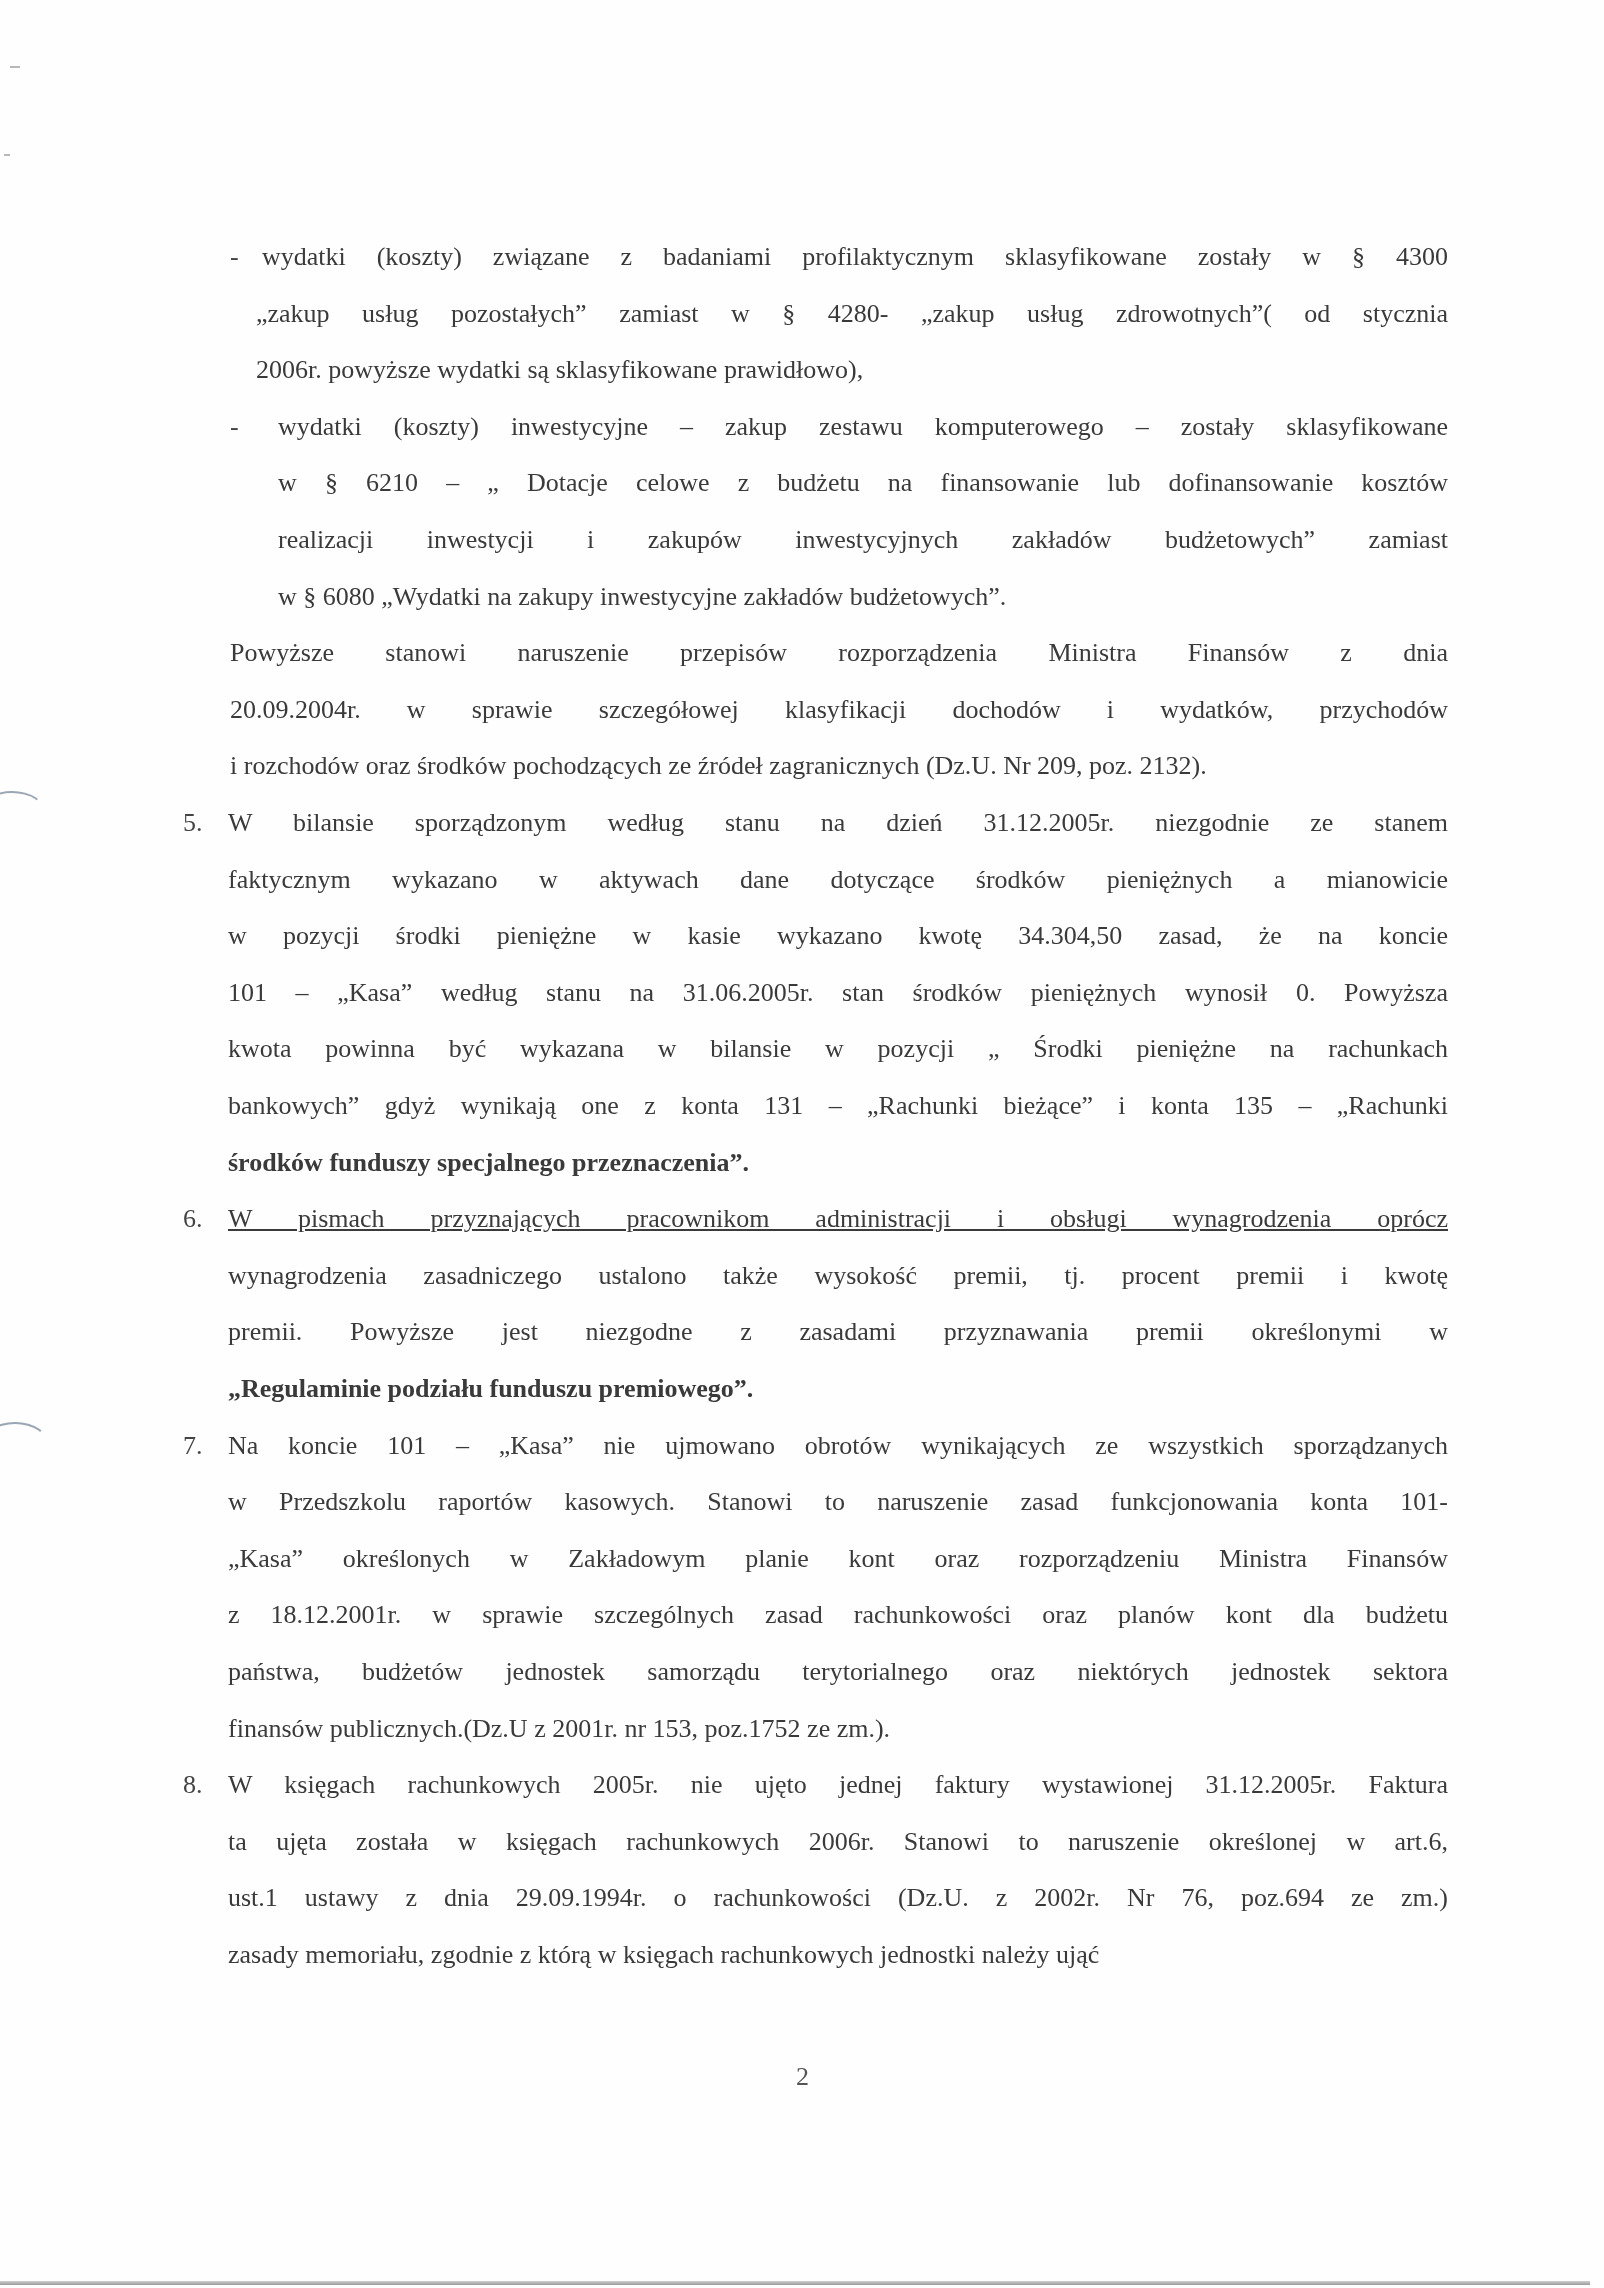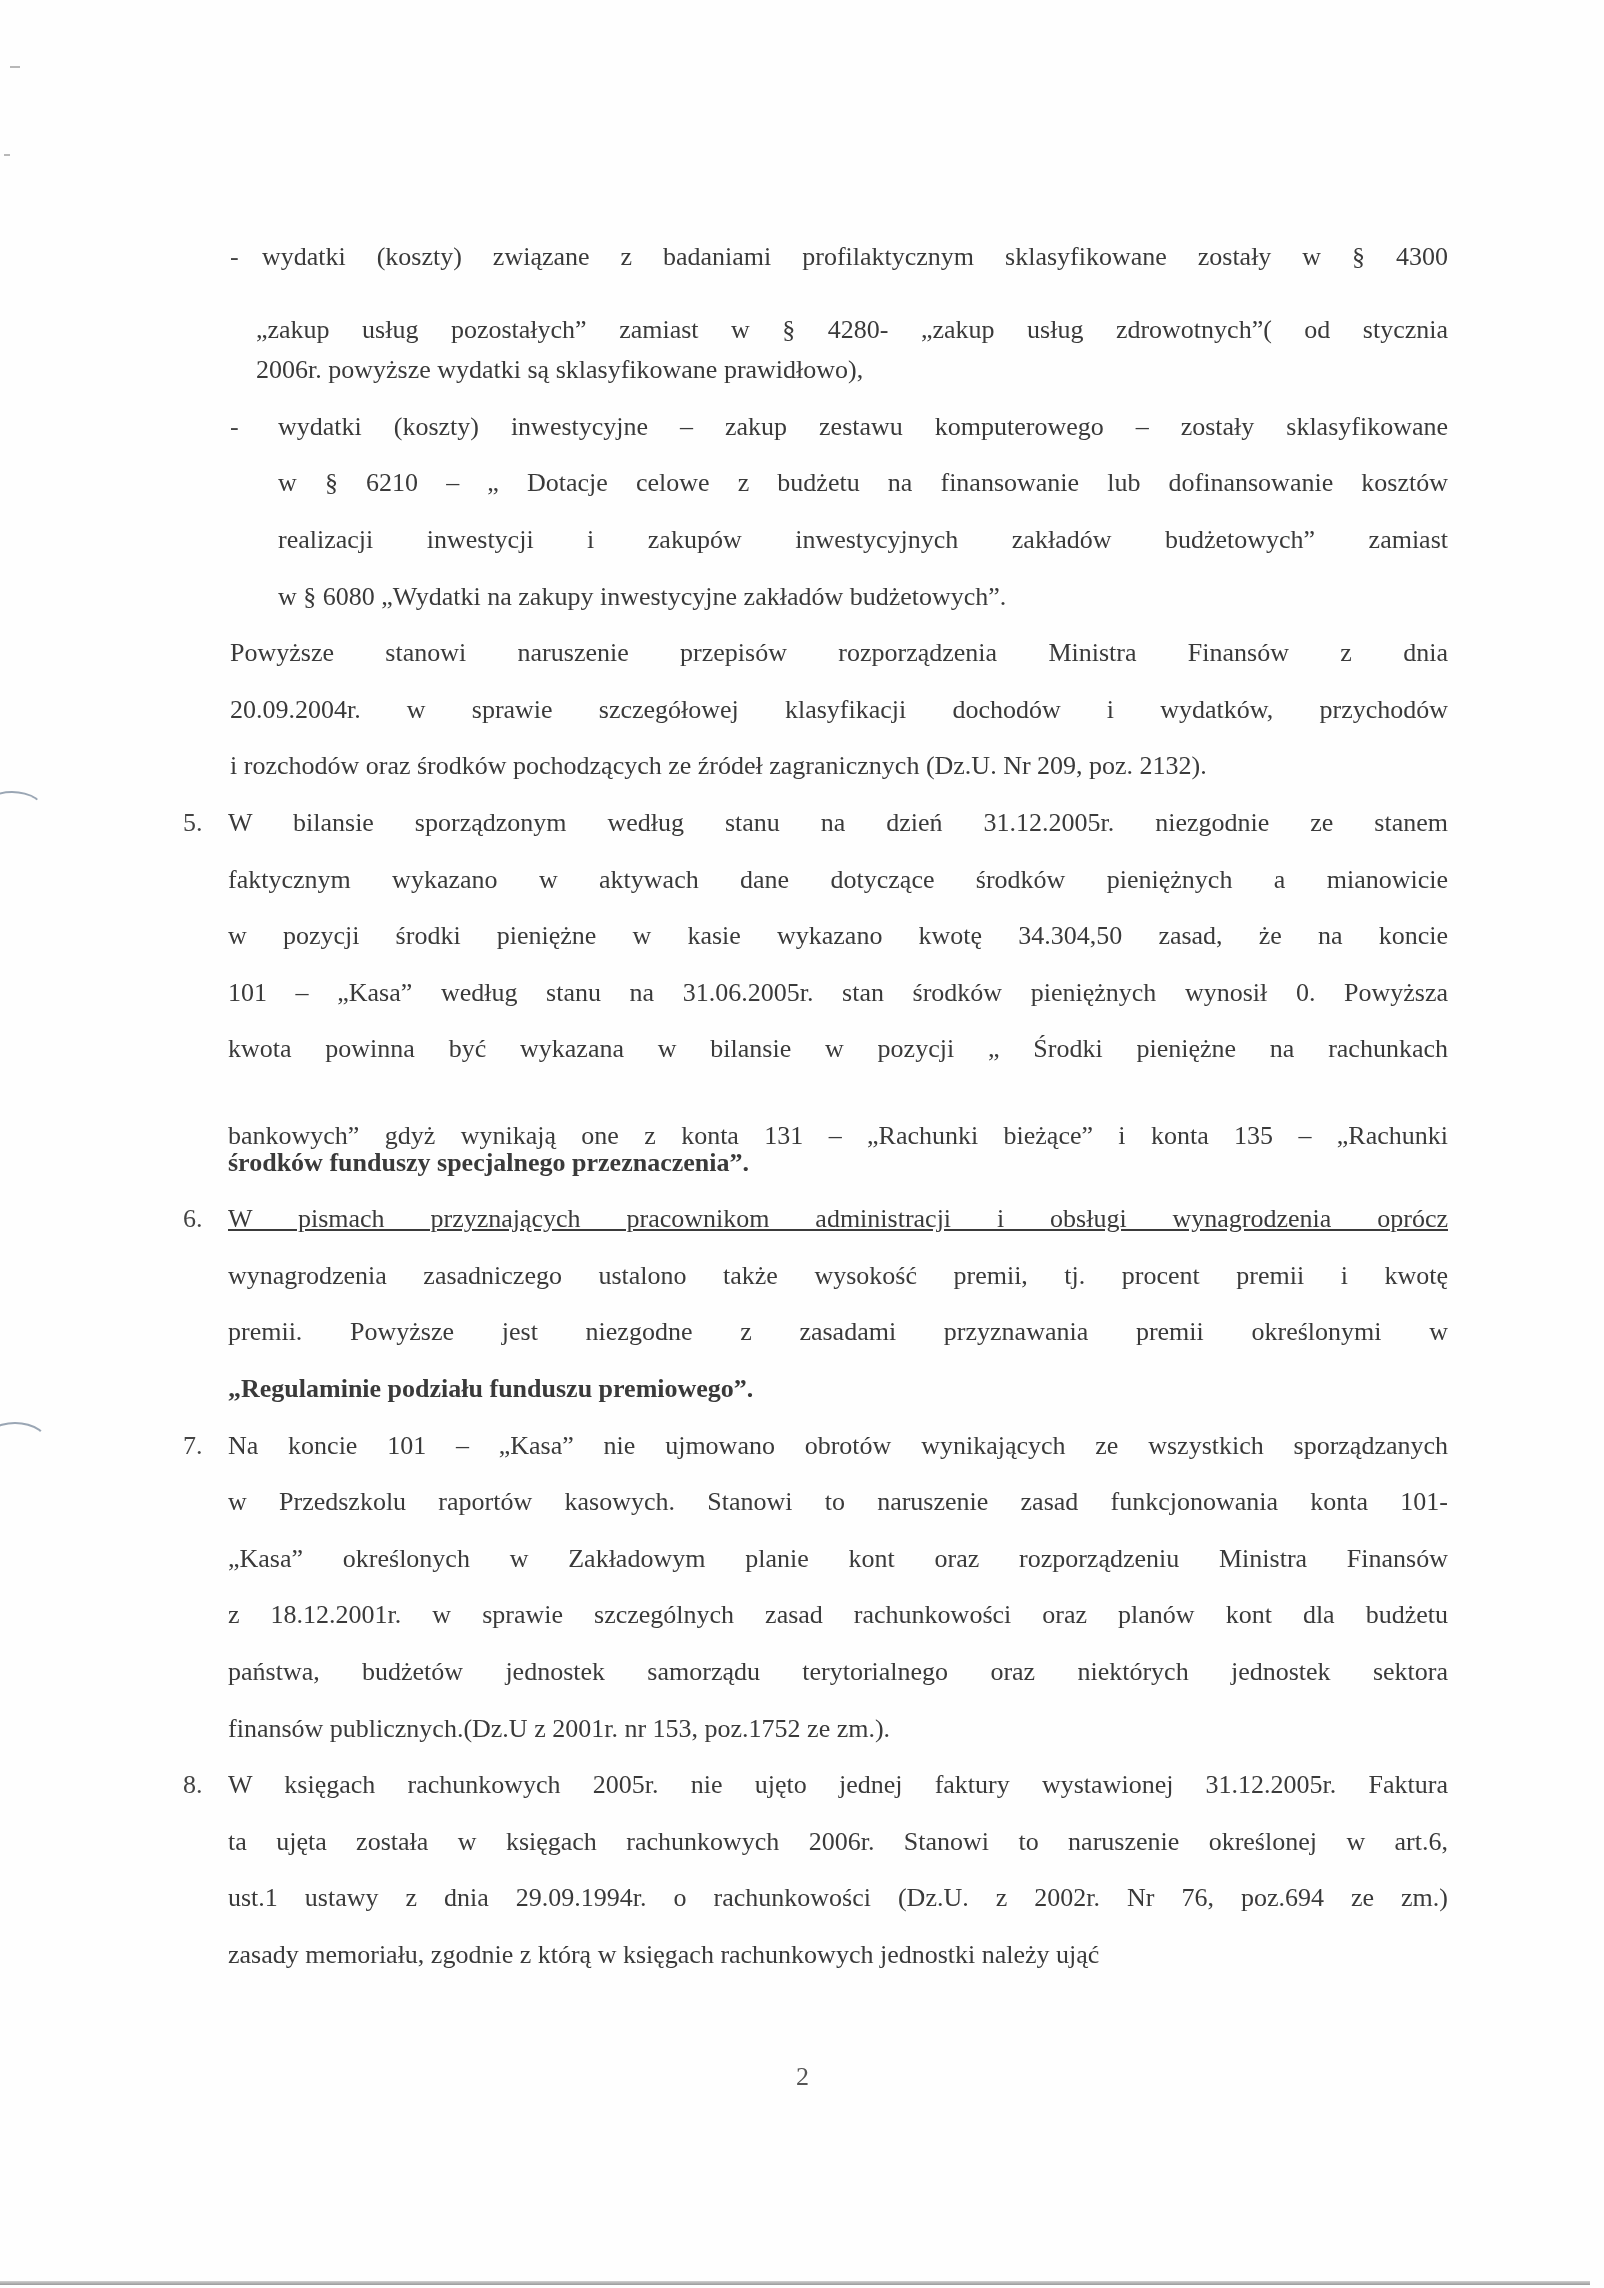--- a/index.html
+++ b/index.html
@@ -28,21 +28,21 @@
 
   <div class="speck" style="left:10px;top:66px;width:10px;height:2px;"></div>
   <div class="speck" style="left:4px;top:154px;width:6px;height:2px;"></div>
   <div class="arc" style="left:-22px;top:791px;width:64px;height:40px;"></div>
   <div class="arc" style="left:-20px;top:1422px;width:66px;height:44px;"></div>
 
   <div id="content">
       <div>
         <div class="marker" style="left: 230px; top: 242px;">-</div>
         <div class="line just" style="left: 262px; top: 242px; width: 1186px; white-space: normal; height: 30px; overflow: visible;">wydatki (koszty) związane z badaniami profilaktycznym sklasyfikowane zostały w § 4300</div>
-        <div class="line just" style="left: 256px; top: 298.6px; width: 1192px; white-space: normal; height: 30px; overflow: visible; margin-top: 16px;">„zakup usług pozostałych” zamiast w § 4280- „zakup usług zdrowotnych”( od stycznia</div>
+        <div class="line just" style="left: 256px; top: 298.6px; width: 1192px; white-space: normal; height: 30px; overflow: visible;">„zakup usług pozostałych” zamiast w § 4280- „zakup usług zdrowotnych”( od stycznia</div>
         <div class="line" style="left: 256px; top: 355.2px;">2006r.  powyższe wydatki są sklasyfikowane prawidłowo),</div>
       </div>
       <div>
         <div class="marker" style="left: 230px; top: 411.8px;">-</div>
         <div class="line just" style="left: 278px; top: 411.8px; width: 1170px; white-space: normal; height: 30px; overflow: visible;">wydatki (koszty) inwestycyjne – zakup zestawu komputerowego – zostały sklasyfikowane</div>
         <div class="line just" style="left: 278px; top: 468.4px; width: 1170px; white-space: normal; height: 30px; overflow: visible;">w § 6210 – „ Dotacje celowe z budżetu na finansowanie lub dofinansowanie kosztów</div>
         <div class="line just" style="left: 278px; top: 525px; width: 1170px; white-space: normal; height: 30px; overflow: visible;">realizacji inwestycji i zakupów inwestycyjnych zakładów budżetowych”  zamiast</div>
         <div class="line" style="left: 278px; top: 581.6px;">w § 6080 „Wydatki na zakupy inwestycyjne zakładów budżetowych”.</div>
       </div>
       <div>
@@ -50,21 +50,21 @@
         <div class="line just" style="left: 230px; top: 694.8px; width: 1218px; white-space: normal; height: 30px; overflow: visible;">20.09.2004r. w sprawie szczegółowej klasyfikacji dochodów i wydatków, przychodów</div>
         <div class="line" style="left: 230px; top: 751.4px;">i rozchodów oraz środków pochodzących ze źródeł zagranicznych (Dz.U. Nr 209, poz. 2132).</div>
       </div>
       <div>
         <div class="marker" style="left: 183px; top: 808px;">5.</div>
         <div class="line just" style="left: 228px; top: 808px; width: 1220px; white-space: normal; height: 30px; overflow: visible;">W bilansie sporządzonym według stanu na dzień 31.12.2005r.  niezgodnie ze stanem</div>
         <div class="line just" style="left: 228px; top: 864.6px; width: 1220px; white-space: normal; height: 30px; overflow: visible;">faktycznym wykazano  w aktywach dane dotyczące środków pieniężnych a mianowicie</div>
         <div class="line just" style="left: 228px; top: 921.2px; width: 1220px; white-space: normal; height: 30px; overflow: visible;">w pozycji środki pieniężne w kasie wykazano kwotę 34.304,50 zasad, że na koncie</div>
         <div class="line just" style="left: 228px; top: 977.8px; width: 1220px; white-space: normal; height: 30px; overflow: visible;">101 – „Kasa” według stanu na  31.06.2005r. stan środków pieniężnych wynosił 0. Powyższa</div>
         <div class="line just" style="left: 228px; top: 1034.4px; width: 1220px; white-space: normal; height: 30px; overflow: visible;">kwota powinna być wykazana w bilansie w pozycji „ Środki pieniężne na rachunkach</div>
-        <div class="line just" style="left: 228px; top: 1121px; width: 1220px; white-space: normal; height: 30px; overflow: visible;">bankowych” gdyż wynikają one z  konta 131 – „Rachunki bieżące” i konta 135 – „Rachunki</div>
+        <div class="line just" style="left: 228px; top: 1091px; width: 1220px; white-space: normal; height: 30px; overflow: visible;">bankowych” gdyż wynikają one z  konta 131 – „Rachunki bieżące” i konta 135 – „Rachunki</div>
         <div class="line" style="left: 228px; top: 1147.6px; font-weight: bold;">środków  funduszy  specjalnego przeznaczenia”.</div>
       </div>
       <div>
         <div class="marker" style="left: 183px; top: 1204.2px;">6.</div>
         <div class="line just" style="left: 228px; top: 1204.2px; width: 1220px; white-space: normal; height: 30px; overflow: visible; text-decoration: underline;">W pismach przyznających pracownikom administracji i obsługi wynagrodzenia oprócz</div>
         <div class="line just" style="left: 228px; top: 1260.8px; width: 1220px; white-space: normal; height: 30px; overflow: visible;">wynagrodzenia zasadniczego  ustalono także wysokość premii, tj. procent premii i kwotę</div>
         <div class="line just" style="left: 228px; top: 1317.4px; width: 1220px; white-space: normal; height: 30px; overflow: visible;">premii. Powyższe jest niezgodne z zasadami przyznawania premii określonymi w</div>
         <div class="line" style="left: 228px; top: 1374px; font-weight: bold;">„Regulaminie podziału funduszu premiowego”.</div>
       </div>
       <div>

